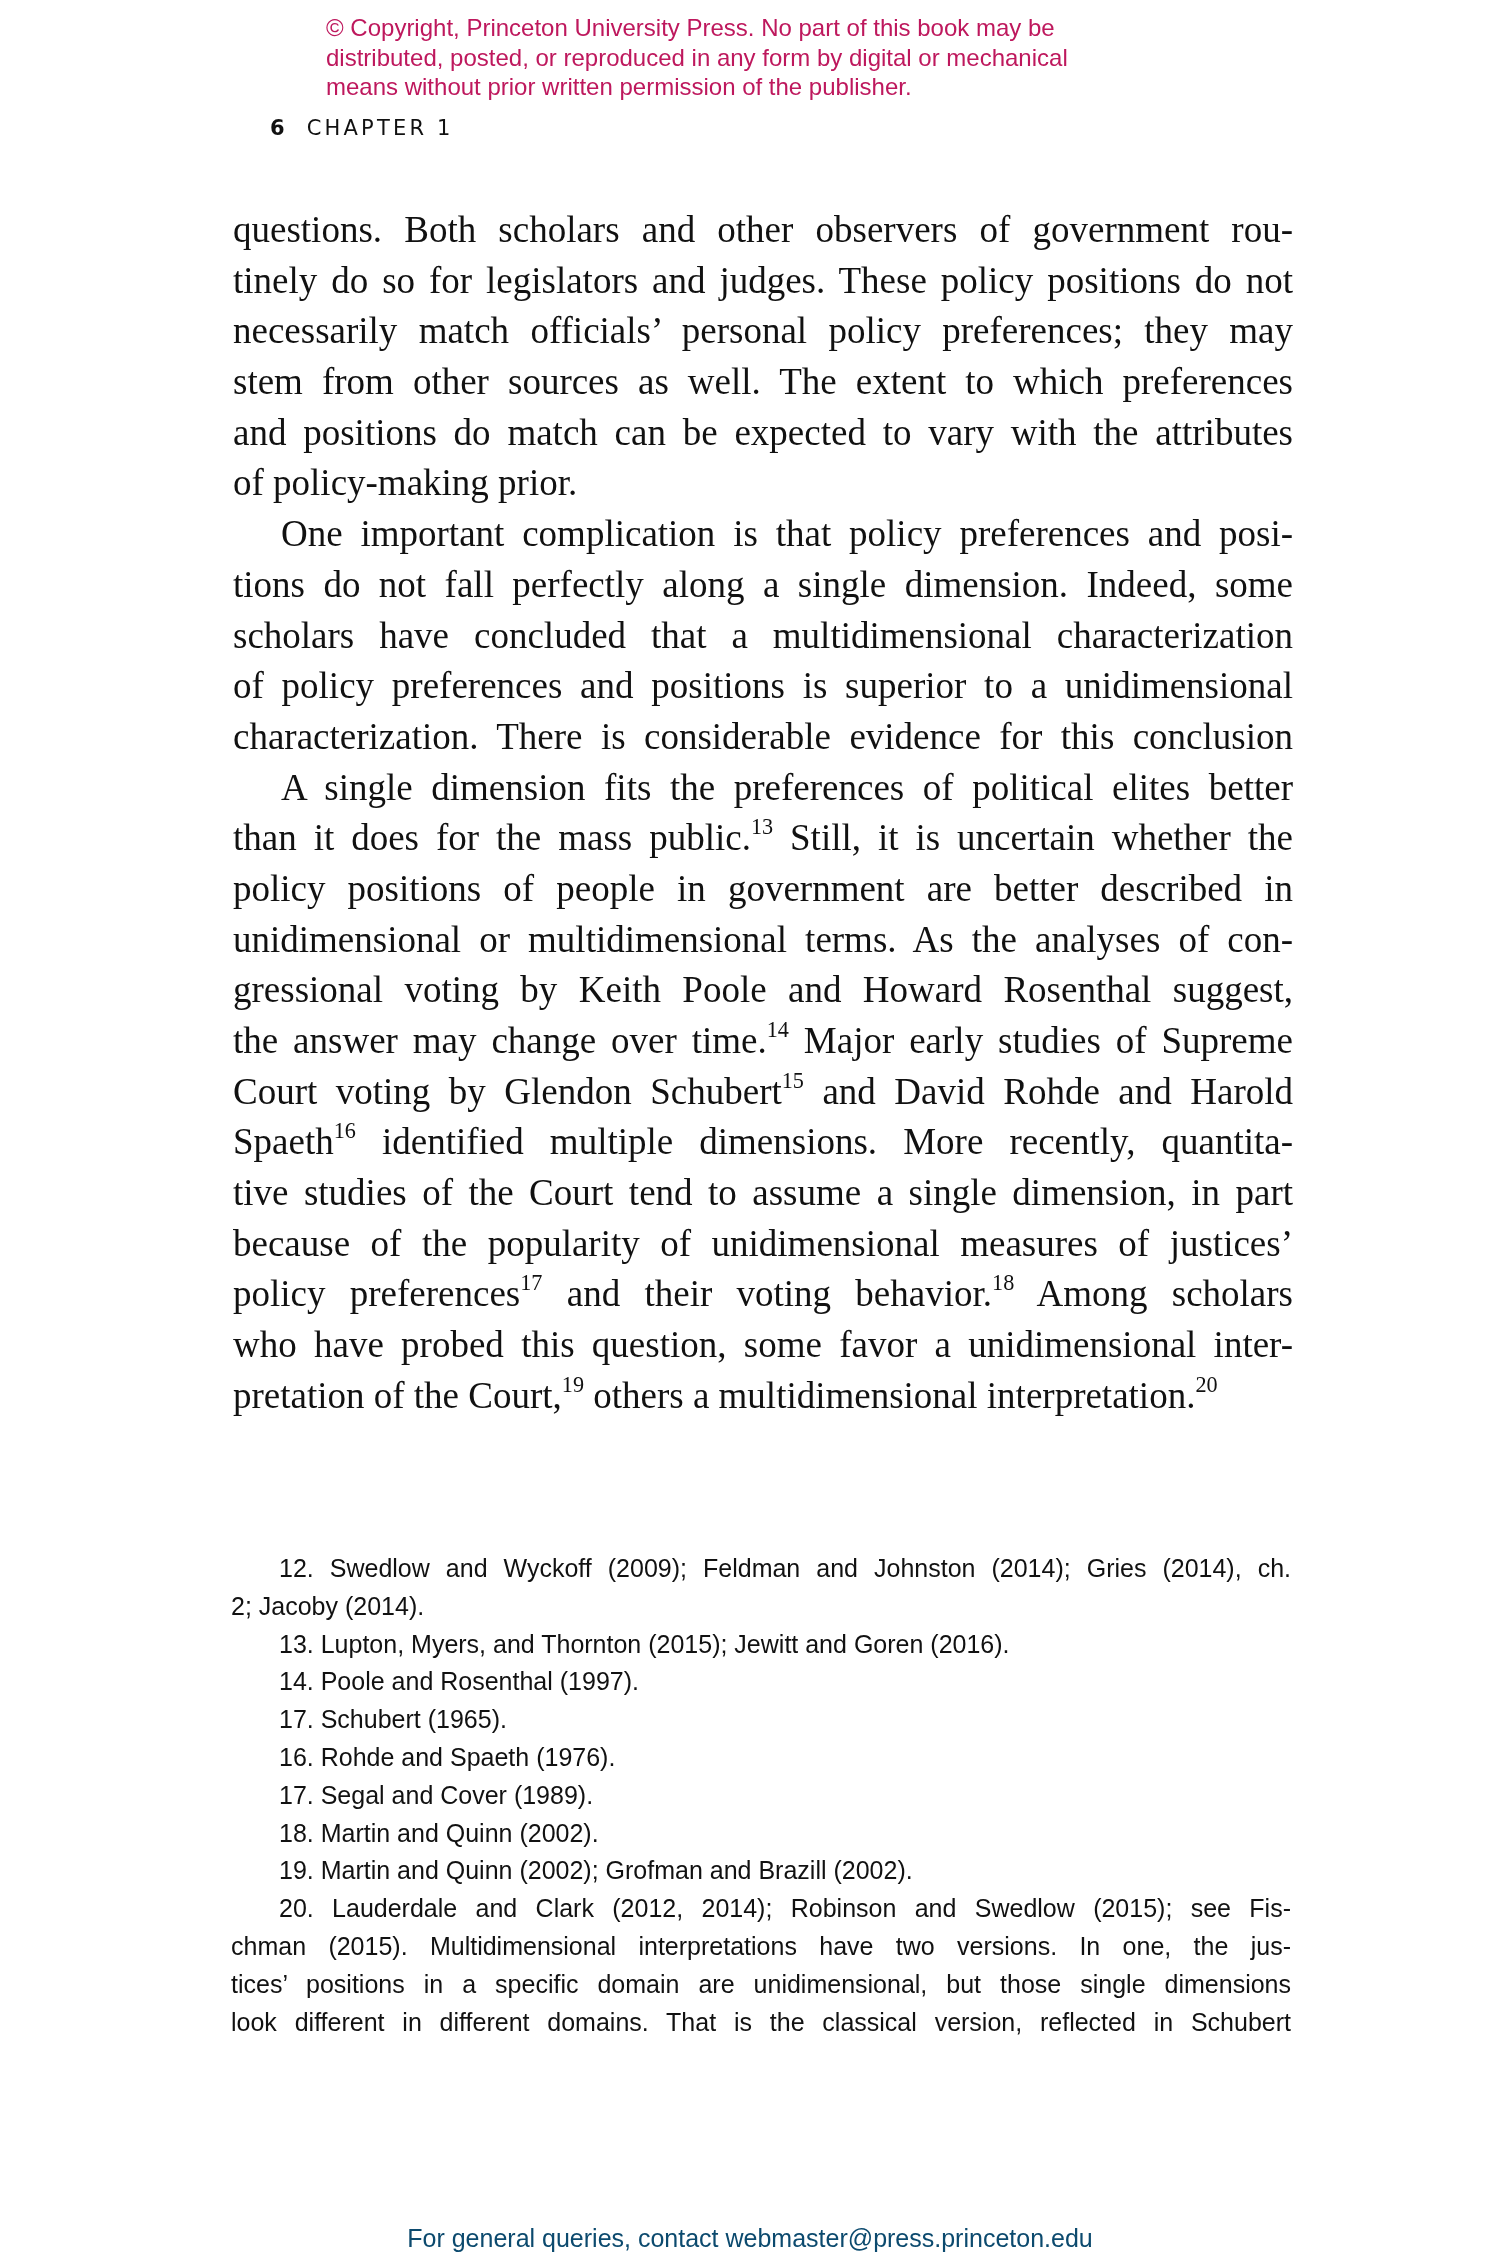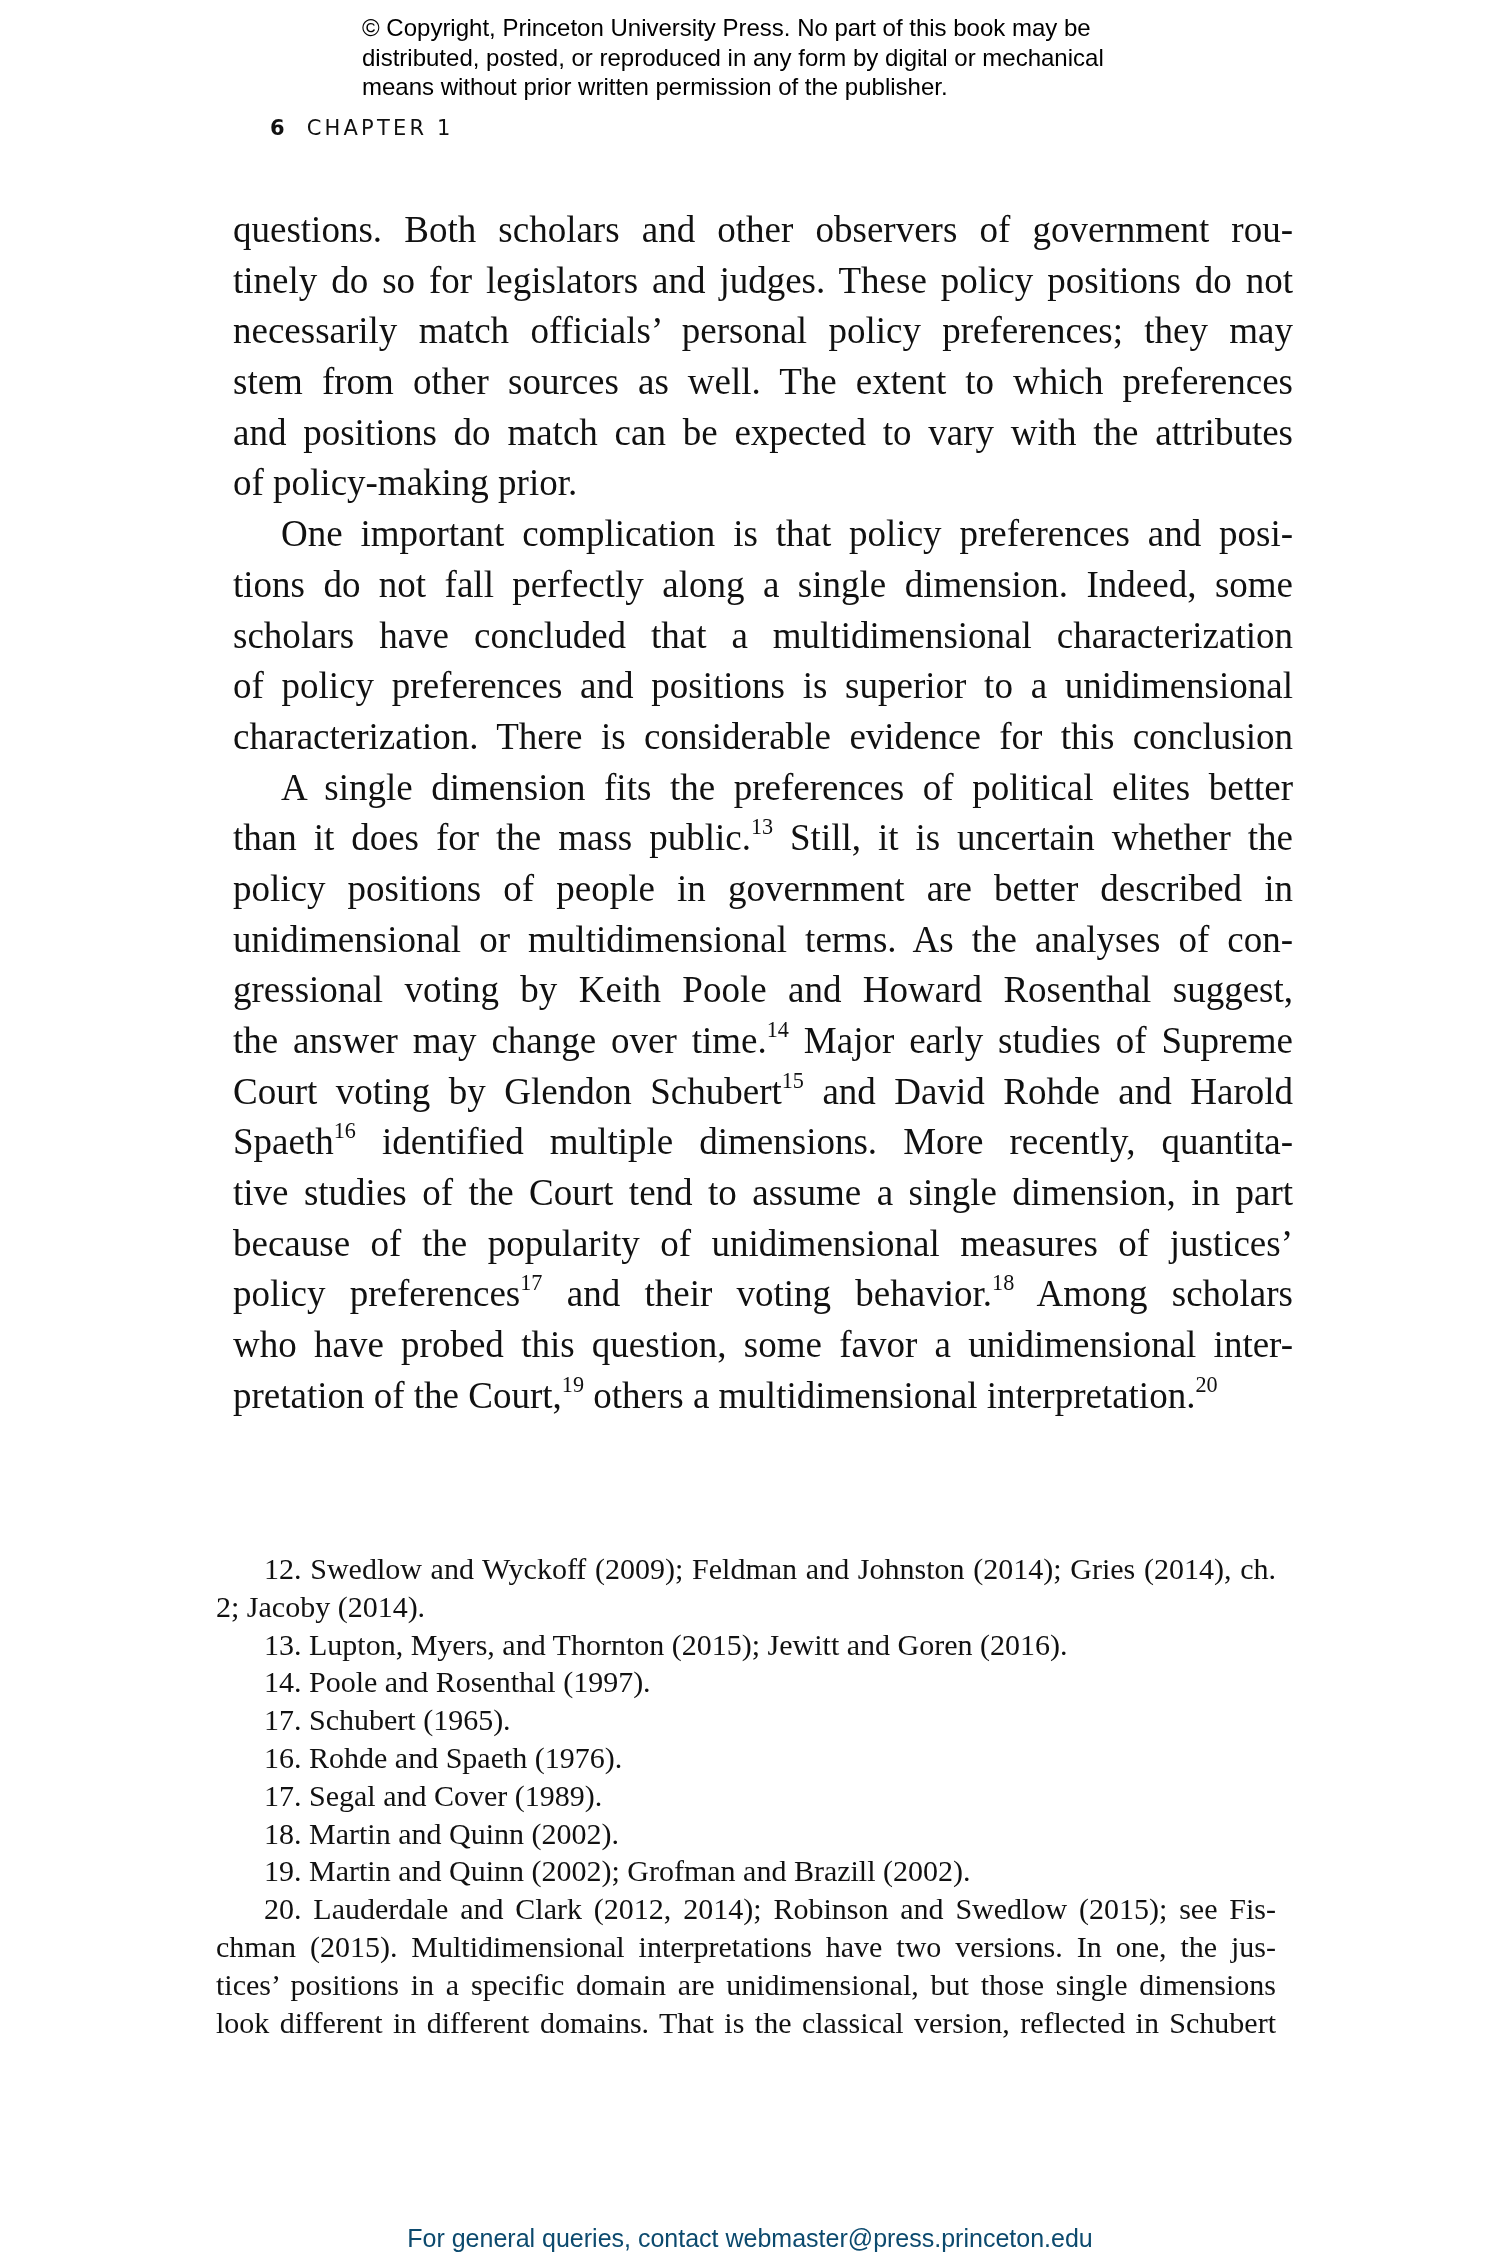--- a/index.html
+++ b/index.html
@@ -15,22 +15,21 @@
       color: #1a1a1a;
     }
     .copyright {
       position: absolute;
       left: 326px;
       top: 13px;
       width: 900px;
       font-family: "Liberation Sans", sans-serif;
       font-size: 24px;
       line-height: 29.5px;
-      color: #000000;
-      margin-left: 36px;
+      color: #be185d;
     }
     .copyright div { white-space: nowrap; }
     .running-head {
       position: absolute;
       left: 234px;
       top: 116px;
       font-family: "DejaVu Sans", sans-serif;
       font-size: 21px;
       letter-spacing: 3.2px;
       color: #111;
@@ -67,25 +66,25 @@
     }
     sup {
       font-size: 0.6em;
       vertical-align: 0;
       position: relative;
       top: -0.72em;
       line-height: 0;
     }
     .footnotes {
       position: absolute;
-      left: 216px;
+      left: 231px;
       top: 1550px;
       width: 1060px;
-      font-family: Liberation Serif, serif;
-      font-size: 30px;
+      font-family: Liberation Sans, sans-serif;
+      font-size: 25px;
       line-height: 37.8px;
       color: #111;
     }
     .footnotes .line {
       display: block;
       white-space: nowrap;
       text-align: justify;
       text-align-last: justify;
       height: 37.8px;
     }

